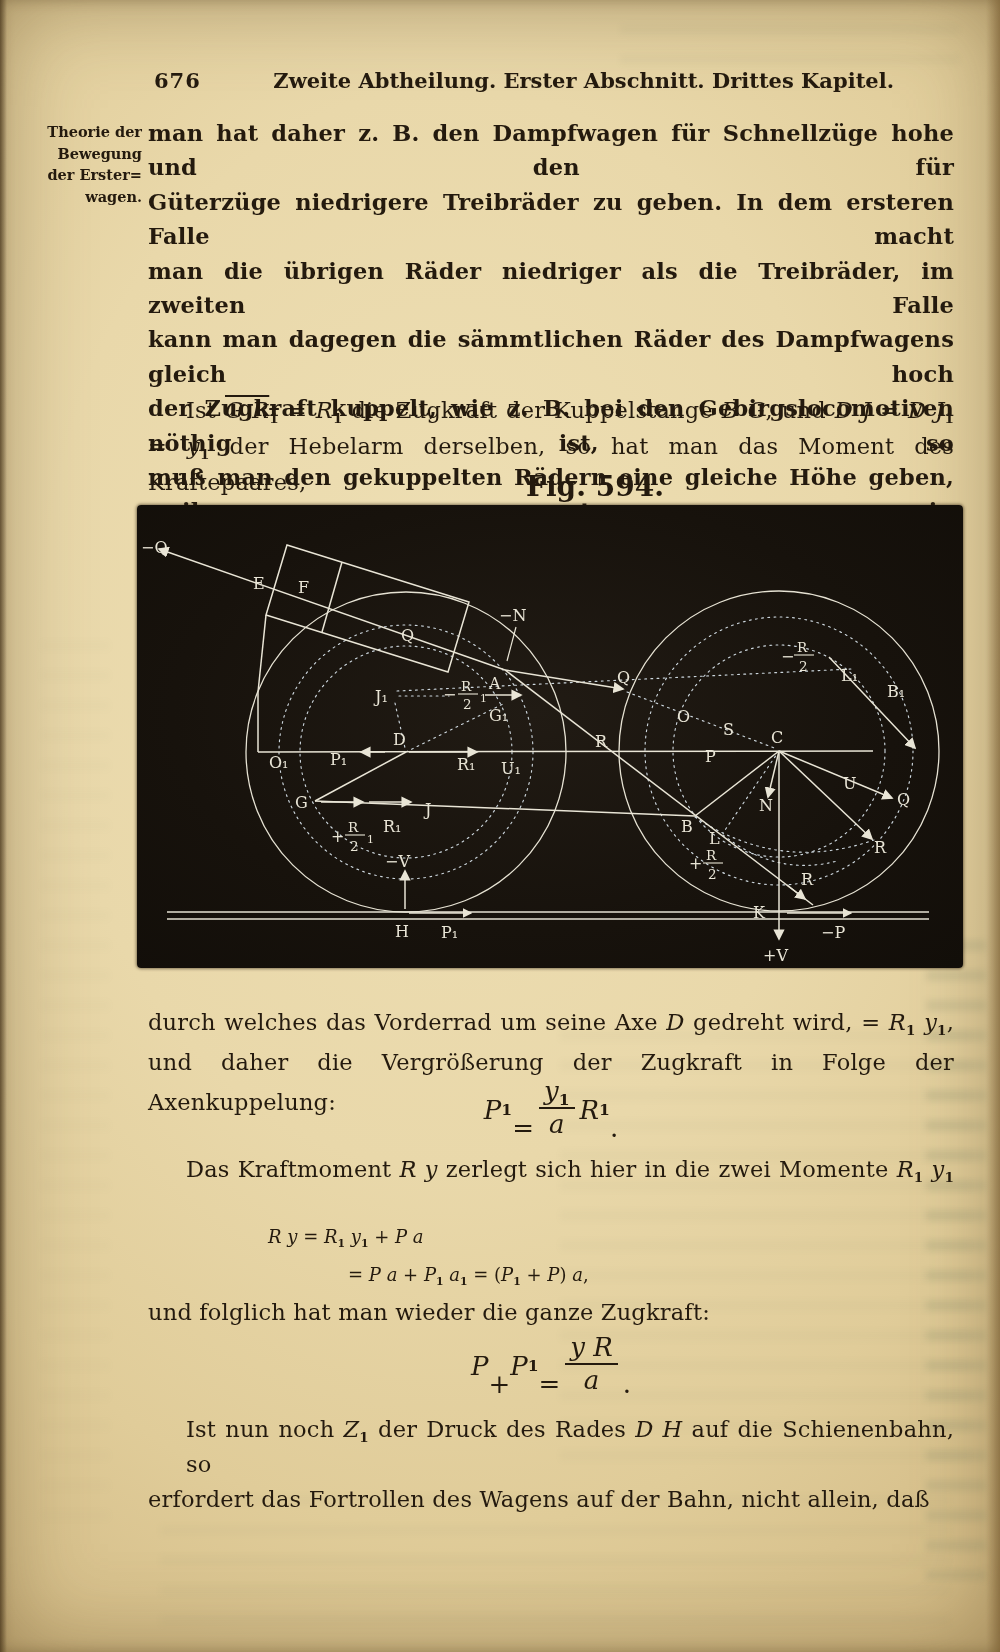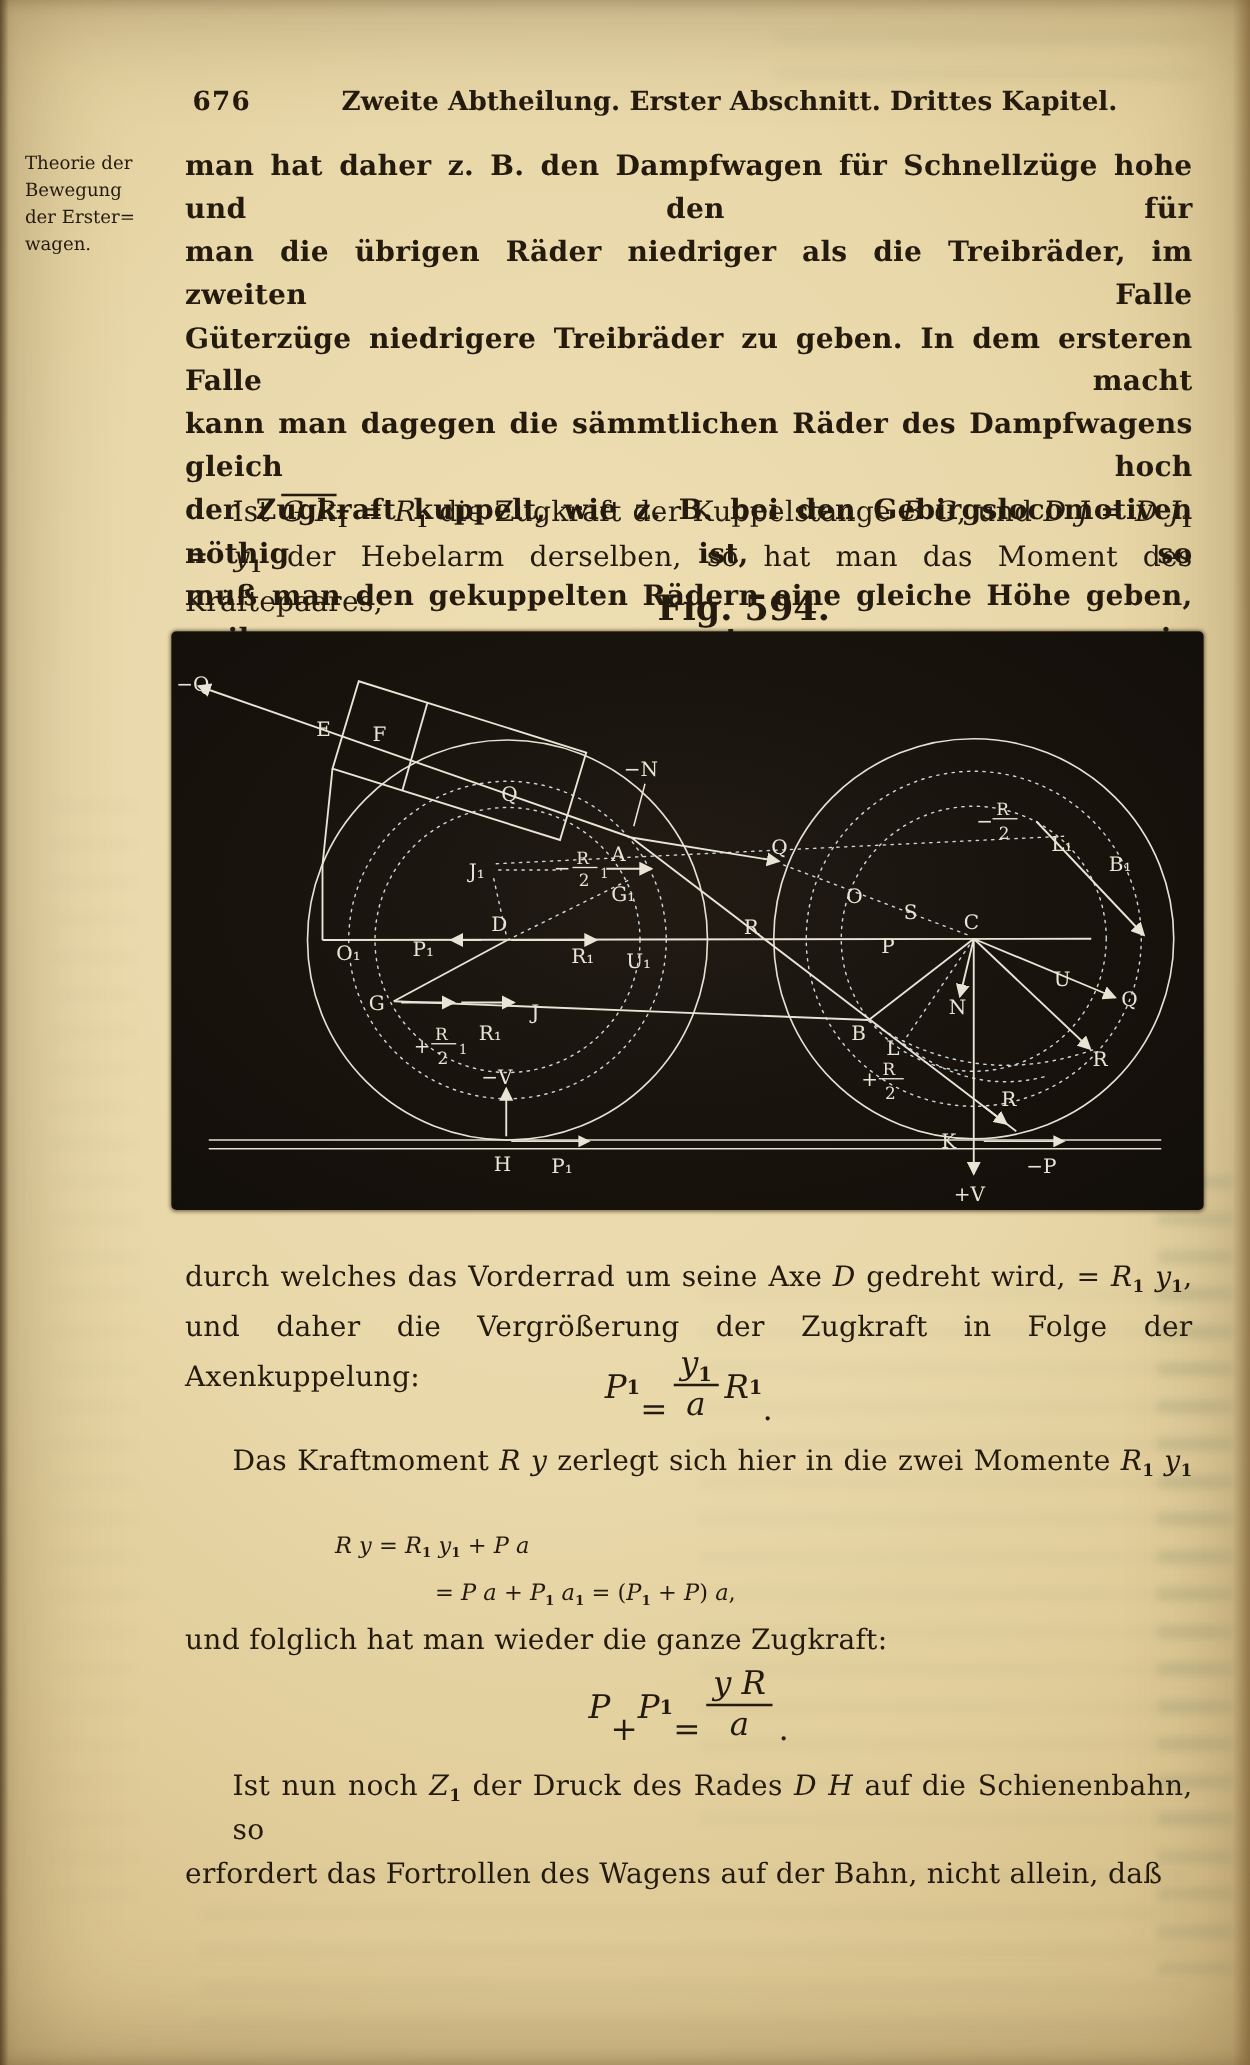--- a/index.html
+++ b/index.html
@@ -9,22 +9,22 @@
     font-family:"DejaVu Serif","Liberation Serif",serif;color:#241a0e;}
   .page::before{content:"";position:absolute;left:0;top:0;width:7px;height:100%;
     background:linear-gradient(90deg, rgba(60,42,18,.65), rgba(60,42,18,0));}
   .page::after{content:"";position:absolute;right:0;top:0;width:14px;height:100%;
     background:linear-gradient(270deg, rgba(120,90,45,.5), rgba(120,90,45,0));}
   .ghost{position:absolute;pointer-events:none;filter:blur(3px);}
   .g-bars{background:repeating-linear-gradient(to bottom, rgba(118,128,96,.32) 0 11px, rgba(0,0,0,0) 11px 30px);}
   .header{position:absolute;left:148px;top:68px;width:806px;height:30px;font-size:21px;font-weight:700;}
   .pagenum{position:absolute;left:6px;top:0;letter-spacing:1px;}
   .running{position:absolute;left:0;right:60px;top:0;text-align:right;}
-  .margin-note{position:absolute;left:20px;top:121px;width:122px;text-align:left;
-    font-size:14.5px;font-weight:400;line-height:21.5px;}
+  .margin-note{position:absolute;left:20px;top:121px;width:122px;text-align:right;
+    font-size:14.5px;font-weight:700;line-height:21.5px;}
   .para{position:absolute;left:148px;width:806px;font-size:22.5px;font-weight:600;letter-spacing:.2px;}
   .bl{text-align:justify;text-align-last:justify;white-space:normal;}
   .end{text-align-last:left;}
   .ind{padding-left:38px;}
   .p1{top:116px;line-height:34.4px;}
   .p2{top:392px;line-height:36px;}
   .p3{top:1002px;line-height:40px;}
   .p4{top:1150px;line-height:39px;}
   .p5{top:1294px;line-height:36px;}
   .p6{top:1412px;line-height:35px;}
@@ -71,22 +71,22 @@
 
   <div class="margin-note">
     <div>Theorie der</div>
     <div>Bewegung</div>
     <div>der Erster=</div>
     <div>wagen.</div>
   </div>
 
   <div class="para p1">
     <div class="bl">man hat daher z. B. den Dampfwagen für Schnellzüge hohe und den für</div>
+    <div class="bl">Güterzüge niedrigere Treibräder zu geben.  In dem ersteren Falle macht</div>
     <div class="bl">man die übrigen Räder niedriger als die Treibräder, im zweiten Falle</div>
-    <div class="bl">Güterzüge niedrigere Treibräder zu geben.  In dem ersteren Falle macht</div>
     <div class="bl">kann man dagegen die sämmtlichen Räder des Dampfwagens gleich hoch</div>
     <div class="bl">der Zugkraft kuppelt, wie z. B. bei den Gebirgslocomotiven nöthig ist, so</div>
     <div class="bl">muß man den gekuppelten Rädern eine gleiche Höhe geben, weil sonst ein</div>
     <div class="bl end">theilweises Schleifen der Räder auf der Bahn eintreten würde.</div>
   </div>
 
   <div class="para p2">
     <div class="bl ind"><span class="rm">Ist </span><span class="ol it">G R<sub>1</sub></span><span class="rm"> = </span><span class="it">R</span><sub>1</sub><span class="rm"> die Zugkraft der Kuppelstange </span><span class="it">B G</span><span class="rm">, und </span><span class="it">D J</span><span class="rm"> = </span><span class="it">D J</span><sub>1</sub></div>
     <div class="bl end"><span class="rm">= </span><span class="it">y</span><sub>1</sub><span class="rm"> der Hebelarm derselben, so hat man das Moment des Kräftepaares,</span></div>
   </div>

